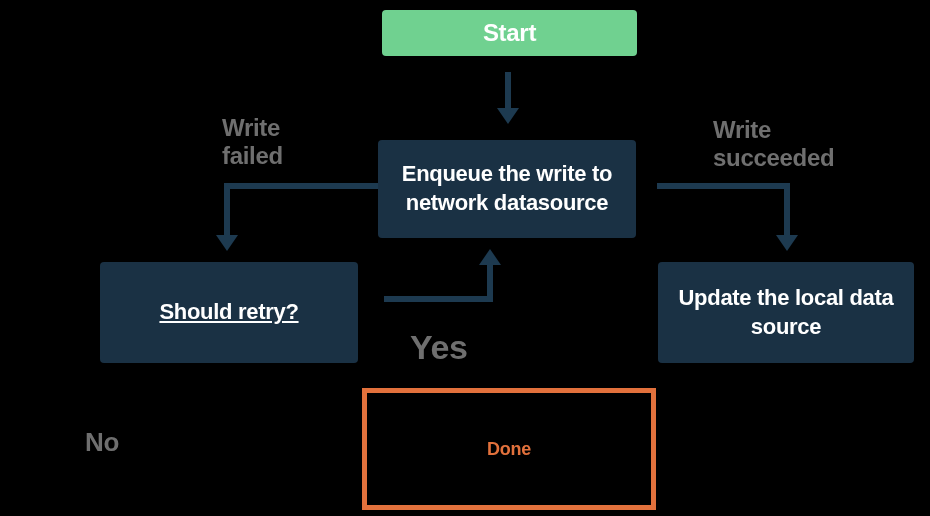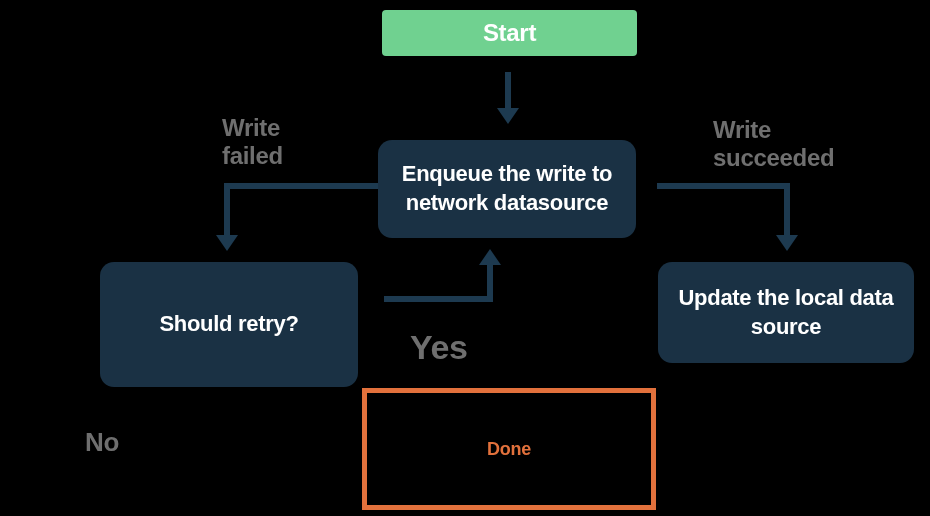--- a/index.html
+++ b/index.html
@@ -29,28 +29,28 @@
   }
   .node.start{
     left:382px;top:10px;width:255px;height:46px;
     background:var(--green);
     border-radius:4px;
     color:var(--white);
     font-size:24px;
   }
   .node.navy{
     background:var(--navy);
-    border-radius:14px;
+    border-radius:4px;
     color:var(--white);
     font-size:22px;
     line-height:1.3;
     padding:0 8px;
   }
   .node.enqueue{left:378px;top:140px;width:258px;height:98px;}
-  .node.retry{left:100px;top:262px;width:258px;height:125px;}
+  .node.retry{left:100px;top:262px;width:258px;height:101px;text-decoration:underline;}
   .node.update{left:658px;top:262px;width:256px;height:101px;}
   .node.done{
     left:362px;top:388px;width:294px;height:122px;
     background:transparent;
     border:5px solid var(--orange);
     color:var(--orange);
     font-size:18px;
   }
   .edge-label{
     position:absolute;

